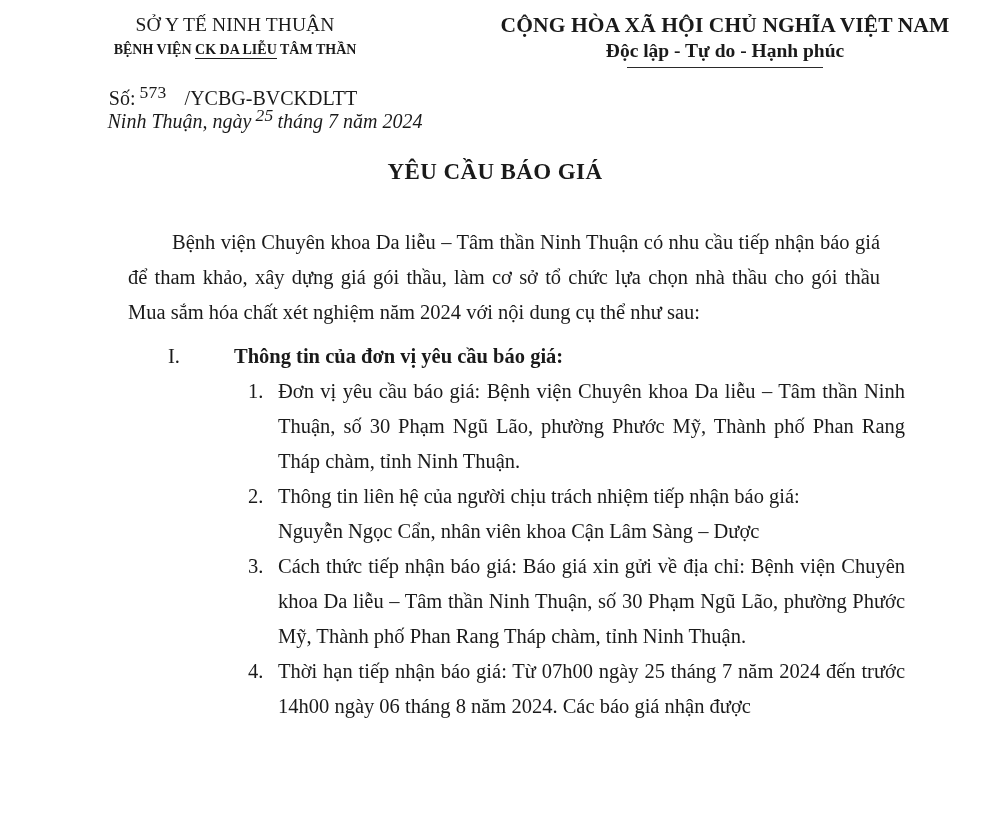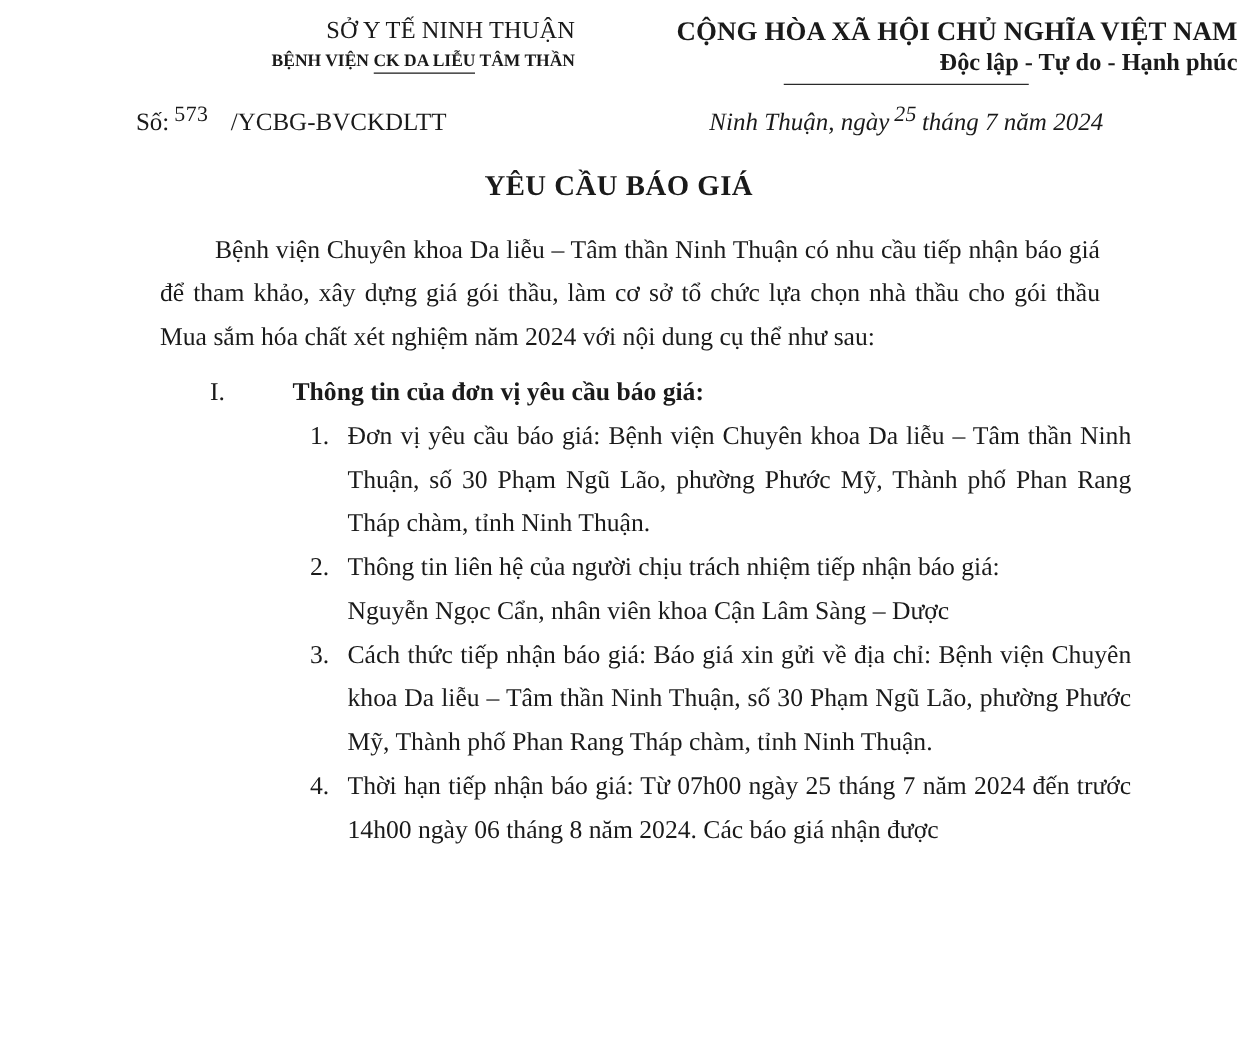--- a/index.html
+++ b/index.html
@@ -26,21 +26,21 @@
   }
 
   
   .doc-header {
     display: flex;
     width: 990px;
     padding-top: 12px;
     box-sizing: border-box;
   }
   .hdr-col {
-    text-align: right;
+    text-align: center;
   }
   .hdr-left {
     width: 460px;
     padding-left: 10px;
     box-sizing: border-box;
   }
   .hdr-right {
     width: 530px;
     box-sizing: border-box;
   }
@@ -79,20 +79,21 @@
     border-top: 1.8px solid #2a2a2a;
     margin: 4px auto 0 auto;
   }
 
   
   .ref-row {
     display: flex;
     width: 990px;
     margin-top: 19px;
     box-sizing: border-box;
+    flex-direction: column;
   }
   .ref-left {
     width: 460px;
     text-align: center;
     padding-left: 6px;
     box-sizing: border-box;
     font-size: 20px;
     white-space: nowrap;
   }
   .ref-right {
@@ -124,21 +125,21 @@
   }
   .addressee {
     text-align: center;
     font-weight: bold;
     font-size: 21px;
     margin-top: 36px;
   }
 
   
   .body-block {
-    margin-top: 21px;
+    margin-top: 40px;
     padding-left: 128px;
     padding-right: 110px;
     box-sizing: border-box;
   }
   .para {
     font-size: 20.5px;
     line-height: 35px;
     text-align: justify;
     text-indent: 44px;
     margin: 0;

